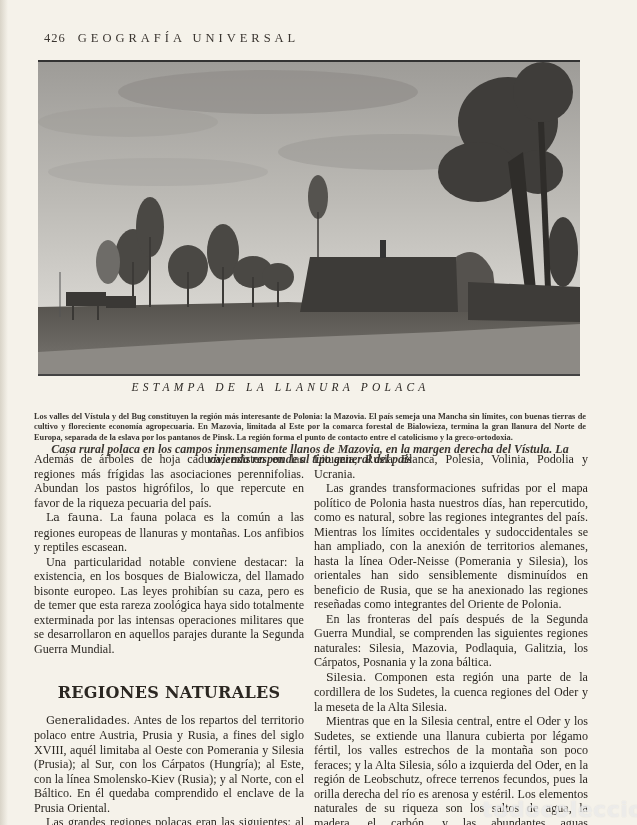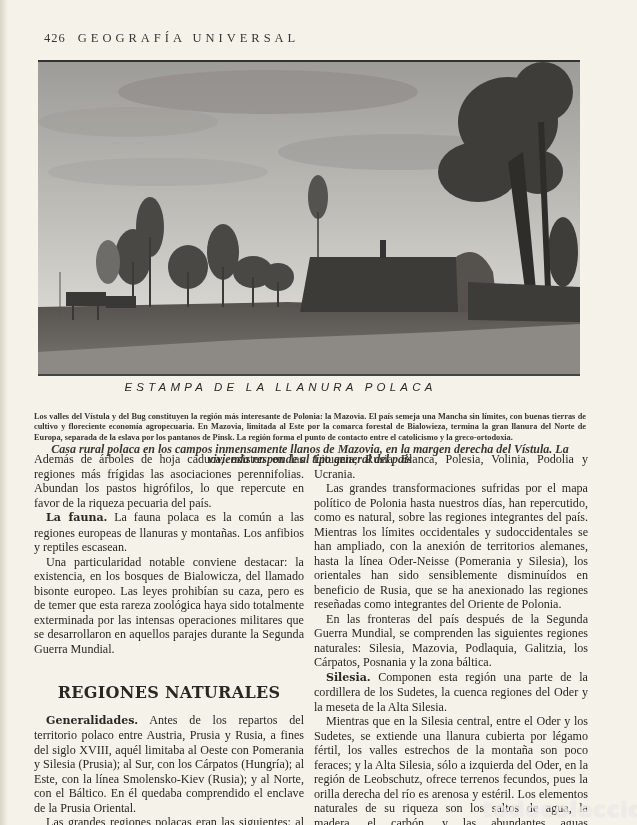--- a/index.html
+++ b/index.html
@@ -21,41 +21,41 @@
     }
     .running-head .pg { letter-spacing: 1px; margin-right: 12px; }
     .photo {
       position: absolute; left: 38px; top: 60px; width: 542px; height: 312px;
       overflow: hidden; background: #cfcdc8;
       border-top: 2px solid #333; border-bottom: 2px solid #444;
     }
     .photo svg { display: block; }
     .plate-title {
       position: absolute; left: 0; width: 561px; top: 381px; text-align: center;
-      font-family: Liberation Sans, sans-serif; font-style: italic;
+      font-family: Liberation Serif, serif; font-style: italic;
       font-size: 11.5px; letter-spacing: 4.2px; color: #2d2925;
     }
     .caption {
       position: absolute; left: 34px; top: 412px; width: 552px;
       font-family: "Liberation Serif", serif; font-size: 8.3px; line-height: 10.3px;
       text-align: justify; color: #3a3631; font-weight: bold;
     }
     .caption .sub {
       display: block; text-align: center; font-style: italic; font-size: 12px; margin-top: 1px;
     }
     .col {
       position: absolute; top: 452px; width: 270px;
       font-family: "Liberation Serif", serif; font-size: 12.1px; line-height: 14.5px;
       text-align: justify; color: #2b2722;
     }
     .col.left { left: 34px; }
     .col.right { left: 314px; width: 274px; }
     .col p { margin: 0; text-indent: 12px; }
     .col p.noindent { text-indent: 0; }
-    .col b { font-family: "DejaVu Serif", serif; font-size: 11px; font-weight: bold; }
+    .col b { font-family: "DejaVu Serif", serif; font-size: 11px; font-weight: normal; }
     .section-title {
       text-align: center; font-family: "DejaVu Serif", serif; font-weight: bold;
       font-size: 16px; letter-spacing: 0.3px; margin: 30px 0 12px 0;
     }
     .watermark {
       position: absolute; left: 482px; top: 797px;
       font-family: "DejaVu Sans", sans-serif; font-weight: bold; font-size: 22px;
       color: rgba(255,255,255,0.55); letter-spacing: 0.5px;
       text-shadow: 0 0 1px rgba(180,180,180,0.5);
     }

